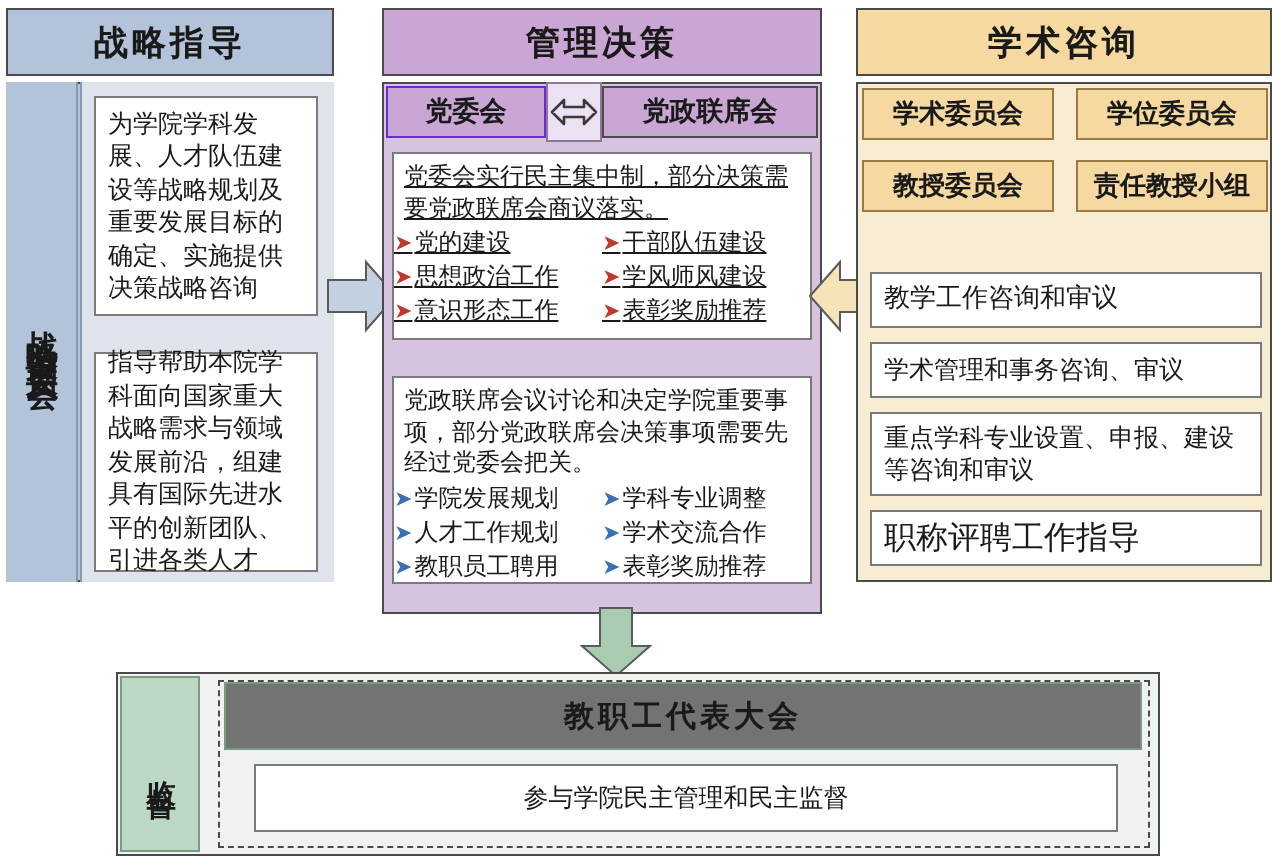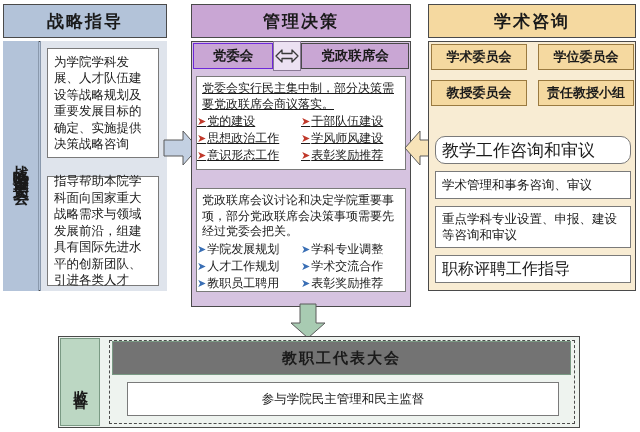--- a/index.html
+++ b/index.html
@@ -72,21 +72,21 @@
   #right-header{left:428px;top:4px;width:208px;height:34px;
     background:#f5d9a0;font-size:17px;}
   #right-panel{left:428px;top:41px;width:208px;height:250px;background:#f8ecd3;}
   .tbtn{position:absolute;box-sizing:border-box;background:#f5d9a0;
     border:1px solid #9a7a40;display:flex;align-items:center;justify-content:center;
     font-size:13px;font-weight:bold;}
   #tb1{left:431px;top:44px;width:96px;height:26px;}
   #tb2{left:538px;top:44px;width:96px;height:26px;}
   #tb3{left:431px;top:80px;width:96px;height:26px;}
   #tb4{left:538px;top:80px;width:96px;height:26px;}
-  #rb1{left:435px;top:136px;width:196px;height:28px;font-size:17px;border-radius:10px;}
+  #rb1{left:435px;top:136px;width:196px;height:28px;font-size:13px;}
   #rb2{left:435px;top:171px;width:196px;height:28px;font-size:12.5px;justify-content:flex-end;}
   #rb3{left:435px;top:206px;width:196px;height:42px;font-size:12.5px;}
   #rb4{left:435px;top:255px;width:196px;height:28px;font-size:16px;}
 
   
   #bot-panel{left:58px;top:336px;width:522px;height:92px;background:#eef3ef;}
   #bot-vlabel{left:60px;top:338px;width:40px;height:88px;
     background:#bcd7c3;border:1px solid #7a9a84;font-size:15px;}
   #bot-dashed{position:absolute;left:109px;top:340px;width:466px;height:84px;
     box-sizing:border-box;border:1px dashed #4a4a4a;background:#eef3ef;}

